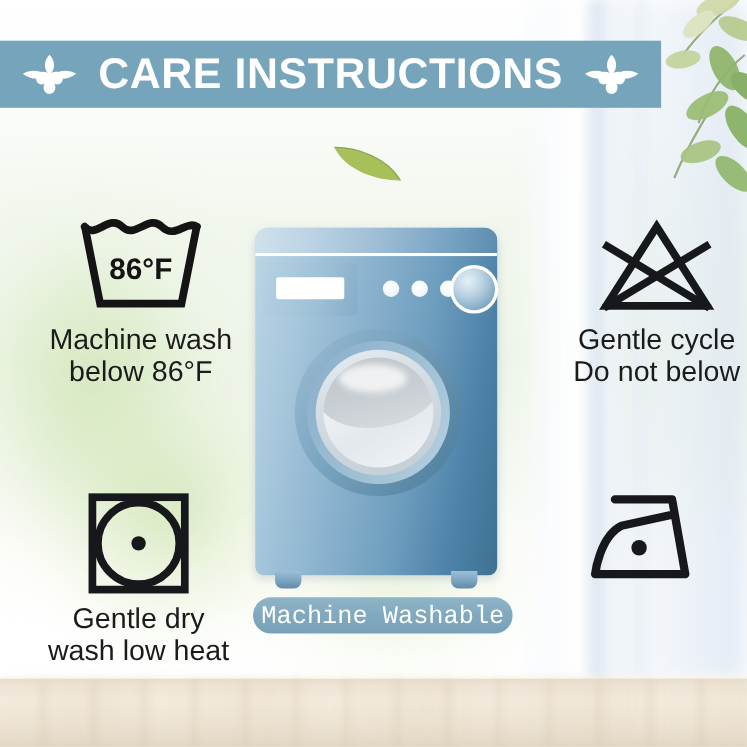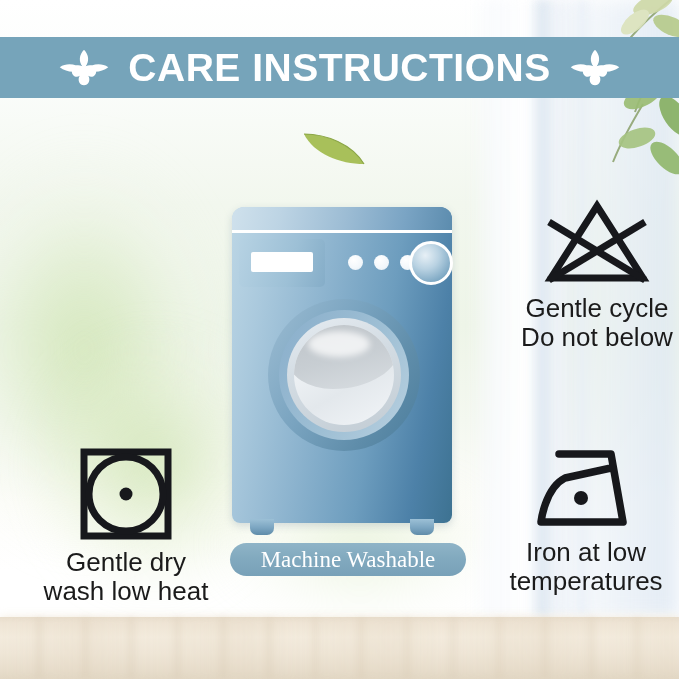--- a/index.html
+++ b/index.html
@@ -163,21 +163,21 @@
     position: absolute;
     left: 300px; top: 120px;
     width: 70px; height: 50px;
     pointer-events: none;
   }
 
   
   .banner {
     position: absolute;
     left: 0; top: 37px;
-    width: 679px; height: 61px;
+    width: 601px; height: 61px;
     background: #76a4ba;
     display: flex;
     align-items: center;
     justify-content: center;
     gap: 18px;
   }
   .banner-title {
     color: #ffffff;
     font-size: 39px;
     font-weight: bold;
@@ -359,21 +359,21 @@
     border-radius: 17px;
     background: linear-gradient(to bottom, #8fb4c7 0%, #82aabf 45%, #78a1b8 100%);
     display: flex;
     align-items: center;
     justify-content: center;
   }
   .badge-text {
     color: #ffffff;
     font-size: 23px;
     white-space: nowrap;
-    font-family: Liberation Serif, serif;
+    font-family: Liberation Mono, monospace;
   }
 </style>
 </head>
 <body>
 
 <div id="infographic">
 
   <div class="bg-layer">
     <div class="bg-base"></div>
     <div class="bg-green-left"></div>
@@ -428,20 +428,31 @@
       <g fill="#ffffff">
         <path d="M30 4 C 24 10, 24 18, 28 23 C 22 20, 16 23, 16 29 C 16 34, 21 37, 25 34
                  C 22 39, 25 45, 30 45 C 35 45, 38 39, 35 34 C 39 37, 44 34, 44 29
                  C 44 23, 38 20, 32 23 C 36 18, 36 10, 30 4 Z"></path>
         <path d="M29 26 C 20 20, 10 19, 2 24 C 10 30, 20 31, 29 26 Z"></path>
         <path d="M31 26 C 40 20, 50 19, 58 24 C 50 30, 40 31, 31 26 Z"></path>
       </g>
     </svg>
   </div>
 
+  <div class="care-item" id="item-wash">
+    <svg class="sym" width="118" height="92" viewBox="0 0 118 92">
+      <path d="M8 10 C 18 22, 30 -2, 42 10 C 54 22, 66 -2, 78 10 C 90 22, 100 4, 110 10" stroke="#141414" stroke-width="7" fill="none" stroke-linecap="round"></path>
+      <path d="M8 9 L 22 80 L 96 80 L 110 9" stroke="#141414" stroke-width="7" fill="none" stroke-linejoin="miter"></path>
+      <text x="59" y="58" text-anchor="middle" font-family="Liberation Sans, sans-serif" font-size="27" font-weight="bold" fill="#141414">86°F</text>
+    </svg>
+    <div class="caption">
+      <div>Machine wash</div>
+      <div>below 86°F</div>
+    </div>
+  </div>
 
   <div class="care-item" id="item-bleach">
     <svg class="sym" width="120" height="92" viewBox="0 0 120 92">
       <path d="M60 10 L 106 82 L 14 82 Z" stroke="#17181c" stroke-width="7" fill="none" stroke-linejoin="miter"></path>
       <line x1="12" y1="26" x2="108" y2="84" stroke="#17181c" stroke-width="7" stroke-linecap="butt"></line>
       <line x1="108" y1="26" x2="12" y2="84" stroke="#17181c" stroke-width="7" stroke-linecap="butt"></line>
     </svg>
     <div class="caption">
       <div>Gentle cycle</div>
       <div>Do not below</div>
@@ -458,24 +469,20 @@
       <div>Gentle dry</div>
       <div>wash low heat</div>
     </div>
   </div>
 
   <div class="care-item" id="item-iron">
     <svg class="sym" width="110" height="86" viewBox="0 0 110 86">
       <path d="M28 8 L 80 8 L 92 76 L 10 76 C 10 76, 14 42, 34 32 L 80 22" stroke="#17181c" stroke-width="7.5" fill="none" stroke-linejoin="round" stroke-linecap="round"></path>
       <circle cx="50" cy="52" r="7" fill="#17181c"></circle>
     </svg>
-    <div class="caption">
-      <div>Iron at low</div>
-      <div>temperatures</div>
-    </div>
   </div>
 
   <div class="machine-wrap">
     <div class="machine-body"></div>
     <div class="machine-top"></div>
     <div class="drawer">
       <div class="drawer-slot"></div>
     </div>
     <div class="ctrl-dots">
       <div class="ctrl-dot"></div>

